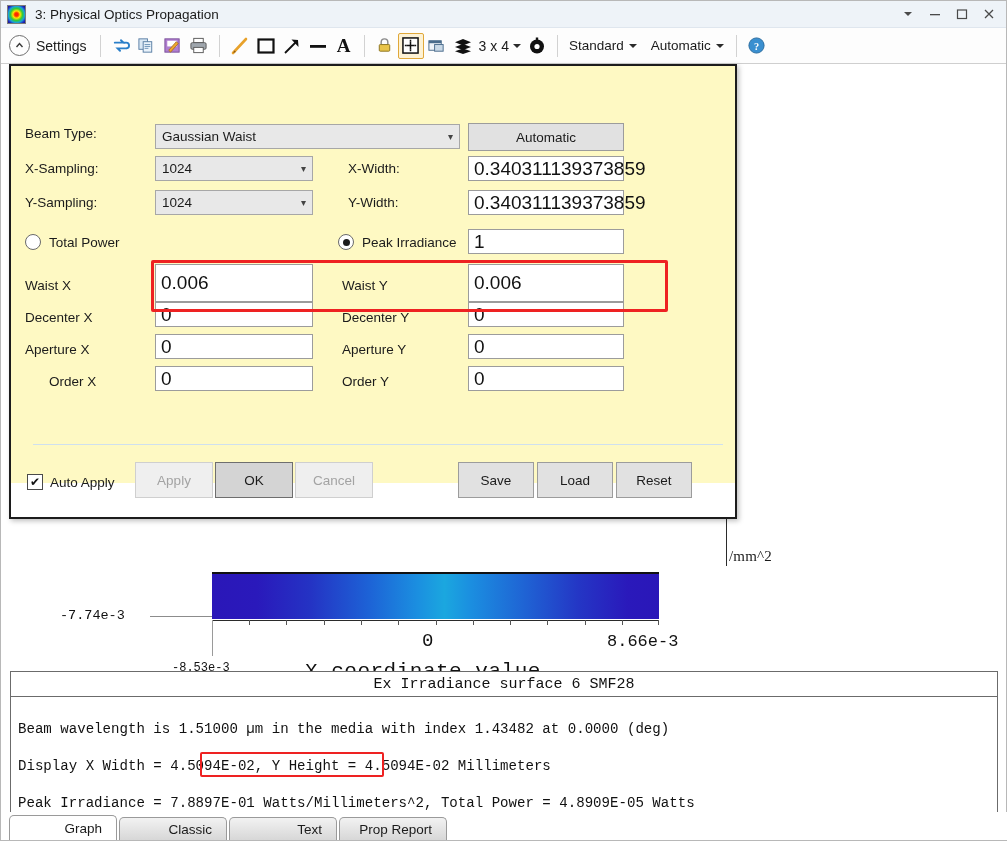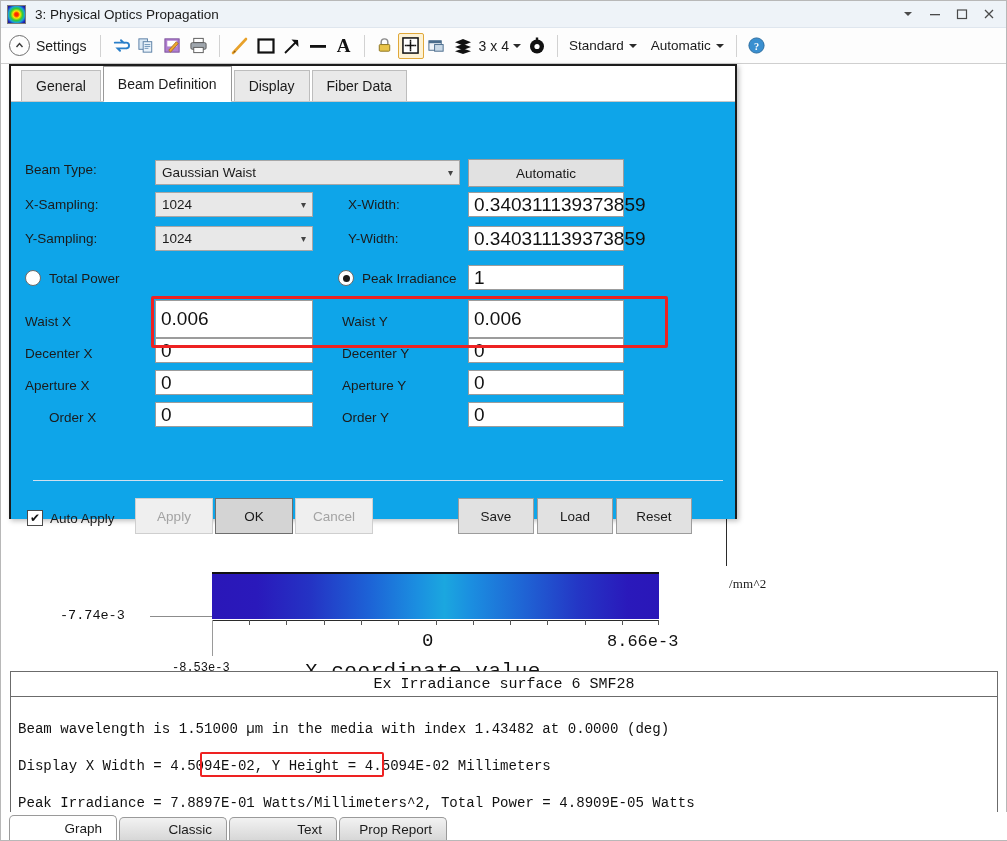--- a/index.html
+++ b/index.html
@@ -42,21 +42,21 @@
   .tb-text{font-size:14px;color:#1b1b1b;padding:0 3px;display:flex;align-items:center;gap:4px;}
   .caret{width:0;height:0;border-left:4px solid transparent;border-right:4px solid transparent;
          border-top:4px solid #2b2b2b;}
   .dd-lbl{font-size:13.5px;color:#1b1b1b;margin-left:4px;display:flex;align-items:center;gap:5px;}
 
   
   .plot{position:absolute;left:1px;top:63px;width:1004px;height:585px;background:#fff;}
   .cbar-ticks{position:absolute;left:724px;top:132px;width:80px;}
   .cbar-line{position:absolute;left:724px;top:132px;width:1px;height:370px;background:#2b2b2b;}
   .cb-unit{position:absolute;left:727px;top:484px;font-family:"Liberation Serif",serif;
-           font-size:13px;color:#1a1a1a;letter-spacing:.2px;margin-top:28px;}
+           font-size:15px;color:#1a1a1a;letter-spacing:.2px;}
 
   .heat{position:absolute;left:210px;top:510px;width:447px;height:45px;
         background:linear-gradient(90deg,
            #2a17b8 0%, #2a19bb 10%, #2433c4 22%, #1d62d6 35%,
            #1b8fe0 46%, #1ba7df 52%, #1b8ee0 58%, #1f63d4 70%,
            #2436c5 82%, #2a19bb 93%, #2a17b8 100%);}
   .heat-topline{position:absolute;left:210px;top:508px;width:447px;height:2px;background:#111;}
   .axis-x{position:absolute;left:210px;top:556px;width:447px;height:1px;background:#2b2b2b;}
   .axis-x-ticks{position:absolute;left:210px;top:556px;width:447px;height:6px;}
   .axis-x-ticks i{position:absolute;top:0;width:1px;height:5px;background:#555;}
@@ -94,21 +94,21 @@
   .dialog{position:absolute;left:8px;top:63px;width:728px;height:455px;
           background:#fff;border:2px solid #1c1c1c;box-sizing:border-box;
           box-shadow:2px 2px 5px rgba(0,0,0,.25);}
   .dlg-tabs{display:flex;align-items:flex-end;height:36px;padding-left:10px;
             background:#fff;border-bottom:1px solid #c8c8c8;box-sizing:border-box;}
   .dtab{height:30px;padding:0 14px;display:flex;align-items:center;font-size:14px;
         color:#1b1b1b;background:#e9e9e9;border:1px solid #bdbdbd;border-bottom:none;
         margin-right:2px;}
   .dtab.active{background:#fff;height:34px;border-color:#999;position:relative;top:1px;
                font-weight:normal;border-bottom:1px solid #fff;}
-  .dlg-body{position:relative;height:417px;background:#0ea5e9;}
+  .dlg-body{position:relative;height:417px;background:#fef9c3;}
 
   .row{position:absolute;display:flex;align-items:center;}
   .f-lbl{font-size:13.5px;color:#1b1b1b;}
   .combo{height:25px;border:1px solid #a7a7a7;background:#e8e8e8;display:flex;
          align-items:center;padding:0 6px;font-size:13.5px;color:#1b1b1b;
          justify-content:space-between;box-sizing:border-box;}
   .combo .cc{font-size:10px;color:#444;}
   .txt{height:25px;border:1px solid #9c9c9c;background:#fff;display:flex;align-items:center;
        padding:0 5px;font-size:19px;color:#111;box-sizing:border-box;}
   .btn{border:1px solid #9c9c9c;background:#e1e1e1;display:flex;align-items:center;
@@ -357,34 +357,20 @@
     <div class="btab">
         <span>Text</span>
       </div>
     <div class="btab">
         <span>Prop Report</span>
       </div>
   </div>
 
   <div class="dialog">
 
-    <div class="dlg-tabs">
-      <div class="dtab">
-          <span>General</span>
-        </div>
-      <div class="dtab active">
-          <span>Beam Definition</span>
-        </div>
-      <div class="dtab">
-          <span>Display</span>
-        </div>
-      <div class="dtab">
-          <span>Fiber Data</span>
-        </div>
-    </div>
 
     <div class="dlg-body">
 
       <div class="row" style="left:14px;top:60px;">
         <div class="f-lbl" style="width:130px;">Beam Type:</div>
       </div>
       <div class="combo" style="position:absolute;left:144px;top:58px;width:305px;">
         <span>Gaussian Waist</span>
         <span class="cc">▾</span>
       </div>

